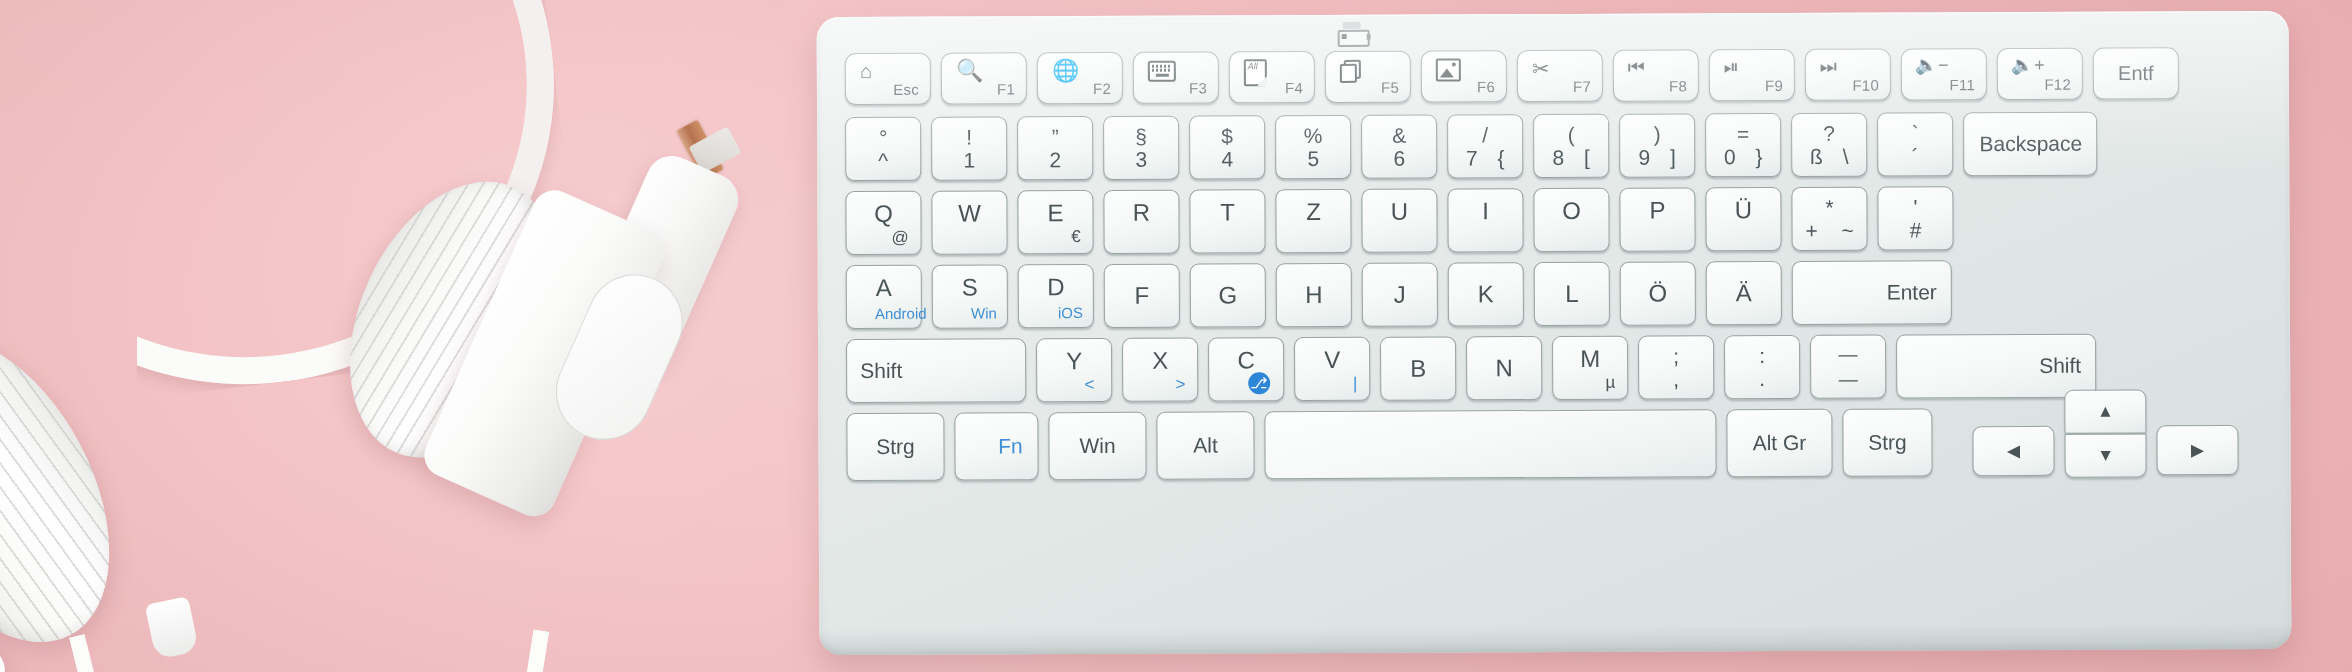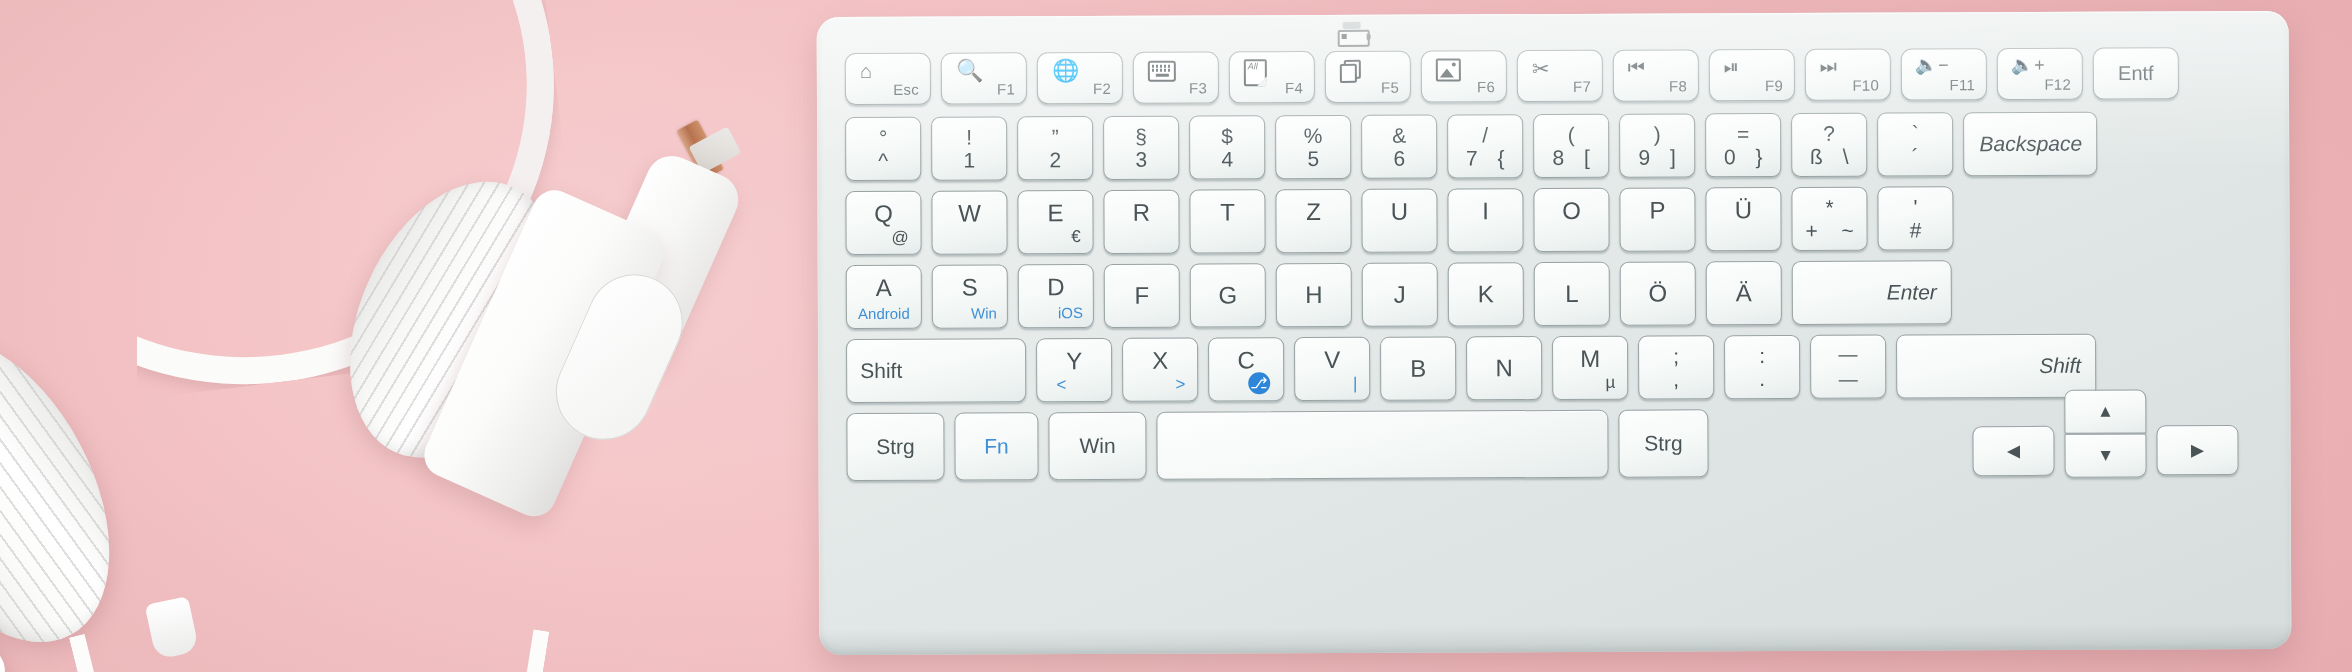--- a/index.html
+++ b/index.html
@@ -172,24 +172,24 @@
                inset 0 1px 0 rgba(255,255,255,.95);
     box-sizing:border-box;
     color:#4a5457;
     flex:0 0 auto;
   }
   .key.fn-key{border-radius:11px;}
 
   
   .lbl-c{position:absolute;left:0;right:0;top:50%;transform:translateY(-50%);text-align:center;font-size:23px;}
   .lbl-left{position:absolute;left:13px;top:50%;transform:translateY(-50%);font-size:21px;}
-  .lbl-right{position:absolute;right:14px;top:50%;transform:translateY(-50%);font-size:21px;font-style:italic;}
+  .lbl-right{position:absolute;right:14px;top:50%;transform:translateY(-50%);font-size:21px;}
   .fn-name{position:absolute;right:11px;bottom:6px;font-size:15px;color:#5a6467;letter-spacing:.2px;}
   .fn-ico{position:absolute;left:14px;top:7px;font-size:20px;color:#4a5457;line-height:1;}
-  .sub-blue{color:#3f8fd6;}
+  .sub-blue{color:#3f8fd6;padding-left:28px;}
   .sub-c{position:absolute;left:0;right:0;bottom:10%;text-align:center;font-size:15px;}
   .sub-r{position:absolute;right:16%;bottom:9%;font-size:17px;}
   .sub-l{position:absolute;left:26%;bottom:9%;font-size:17px;}
   .top-c{position:absolute;left:0;right:0;top:13%;text-align:center;font-size:21px;}
   .bot-c{position:absolute;left:0;right:0;bottom:12%;text-align:center;font-size:21px;}
   .bot-pair{position:absolute;left:0;right:0;bottom:12%;text-align:center;font-size:21px;letter-spacing:7px;text-indent:7px;}
   .plus-row{position:absolute;left:0;right:0;bottom:11%;text-align:center;font-size:21px;letter-spacing:9px;text-indent:9px;}
 
   .bt-badge{
     position:absolute;right:18%;bottom:10%;
@@ -534,21 +534,27 @@
       <div class="krow" style="left:28px;top:396px;gap:10px;">
         <div class="key" style="width:98px;height:68px">
           <span class="lbl-c" style="font-size:21px">Strg</span>
         </div>
         <div class="key" style="width:84px;height:68px">
           <span class="lbl-c sub-blue" style="font-size:21px">Fn</span>
         </div>
         <div class="key" style="width:98px;height:68px">
           <span class="lbl-c" style="font-size:21px">Win</span>
         </div>
+        <div class="key" style="width:98px;height:68px">
+          <span class="lbl-c" style="font-size:21px">Alt</span>
+        </div>
         <div class="key spacebar" style="width:452px;height:68px"></div>
+        <div class="key" style="width:106px;height:68px">
+          <span class="lbl-c" style="font-size:21px">Alt Gr</span>
+        </div>
         <div class="key" style="width:90px;height:68px">
           <span class="lbl-c" style="font-size:21px">Strg</span>
         </div>
       </div>
 
       <div class="krow" style="left:1154px;top:414px;">
         <div class="key" style="width:82px;height:50px">
           <span class="lbl-c" style="font-size:17px">◀</span>
         </div>
       </div>

